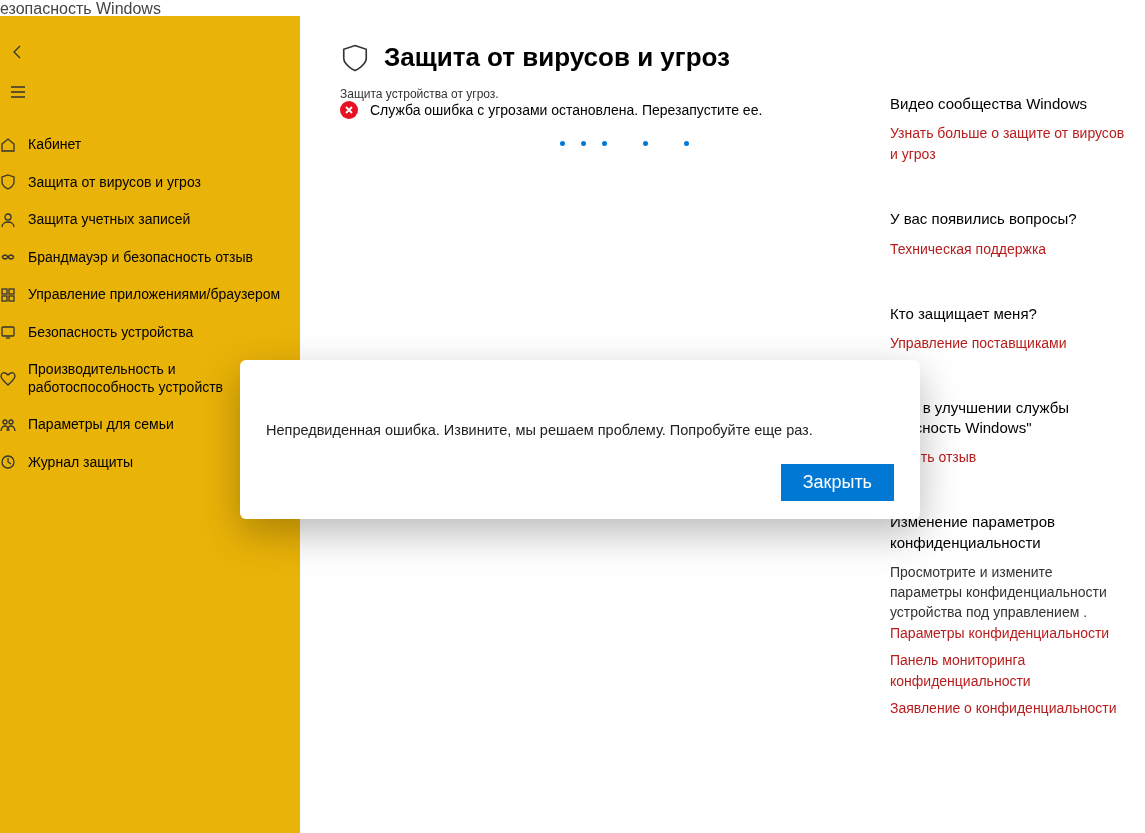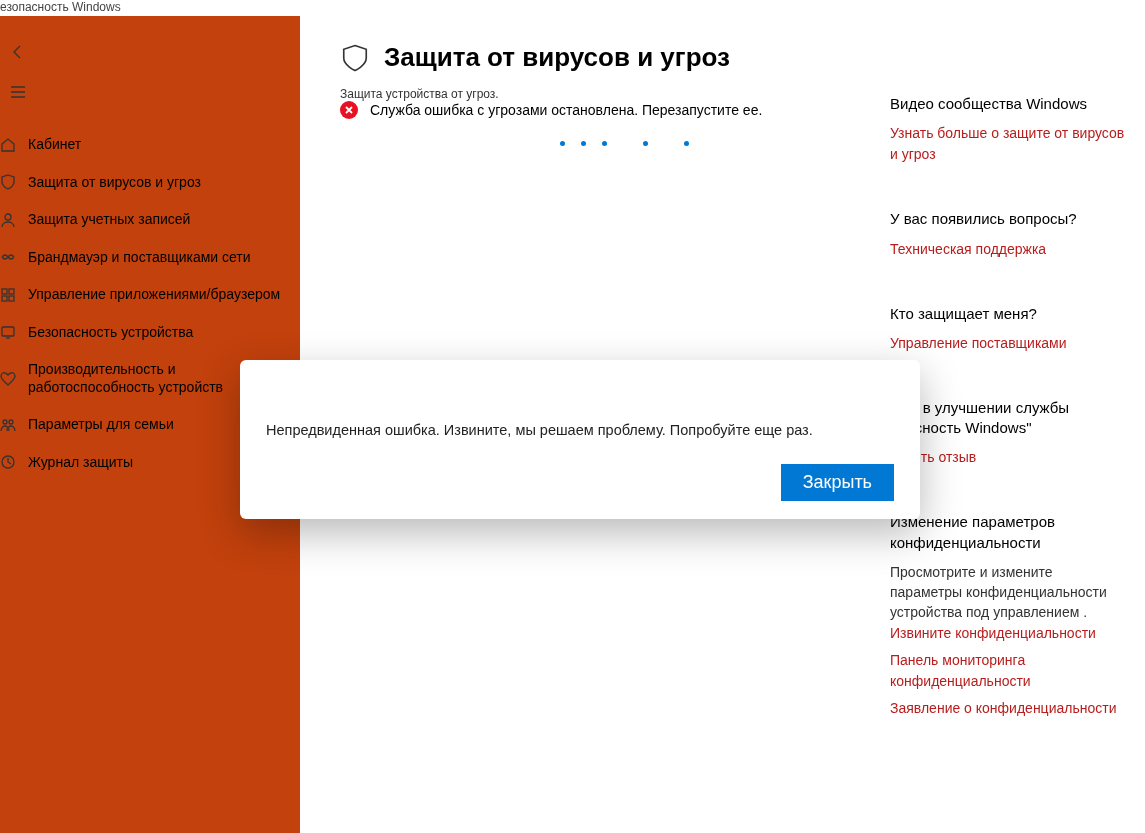--- a/index.html
+++ b/index.html
@@ -7,33 +7,33 @@
     font-family: "Segoe UI", Tahoma, sans-serif;
     font-size: 14px;
     color: #000;
     background: #fff;
     width: 1145px;
     height: 833px;
     overflow: hidden;
     position: relative;
   }
   .titlebar {
-    font-size: 12px;
+    font-size: 16px;
     color: #444;
     padding: 0 0 4px 0;
     height: 16px;
     background: #fff;
   }
   .container {
     display: flex;
     height: calc(100% - 16px);
   }
   .sidebar {
     width: 300px;
-    background: #c2410c;
+    background: #eab308;
     padding-top: 16px;
     flex-shrink: 0;
   }
   .top-btn {
     height: 40px;
     display: flex;
     align-items: center;
     padding-left: 10px;
     cursor: pointer;
   }
@@ -215,21 +215,21 @@
             </svg>
           </span>
         <span class="label">Защита учетных записей</span>
       </div>
       <div class="nav-item">
         <span class="icon-slot">
             <svg viewBox="0 0 16 16">
               <path d="M2 8 Q5 4 8 8 Q11 12 14 8 M2 8 Q5 12 8 8 Q11 4 14 8"></path>
             </svg>
           </span>
-        <span class="label">Брандмауэр и поставщиками сети</span>
+        <span class="label">Брандмауэр и безопасность отзыв</span>
       </div>
       <div class="nav-item">
         <span class="icon-slot">
             <svg viewBox="0 0 16 16">
               <rect x="2" y="2" width="5" height="5"></rect>
               <rect x="9" y="2" width="5" height="5"></rect>
               <rect x="2" y="9" width="5" height="5"></rect>
               <rect x="9" y="9" width="5" height="5"></rect>
             </svg>
           </span>
@@ -314,21 +314,21 @@
         <div class="rp-heading">Кто защищает меня?</div>
         <a class="rp-link">Управление поставщиками</a>
       </div>
       <div class="rp-section">
         <div class="rp-heading">ощь в улучшении службы опасность Windows"</div>
         <a class="rp-link">равить отзыв</a>
       </div>
       <div class="rp-section">
         <div class="rp-heading">Изменение параметров конфиденциальности</div>
         <div class="rp-text">Просмотрите и измените параметры конфиденциальности устройства под управлением .</div>
-        <a class="rp-link">Извините конфиденциальности</a>
+        <a class="rp-link">Параметры конфиденциальности</a>
         <a class="rp-link">Панель мониторинга конфиденциальности</a>
         <a class="rp-link">Заявление о конфиденциальности</a>
       </div>
     </aside>
   </main>
 </div>
 
 <div class="dialog-overlay">
   <div class="dialog-text">Непредвиденная ошибка. Извините, мы решаем проблему. Попробуйте еще раз.</div>
   <div class="dialog-actions">

